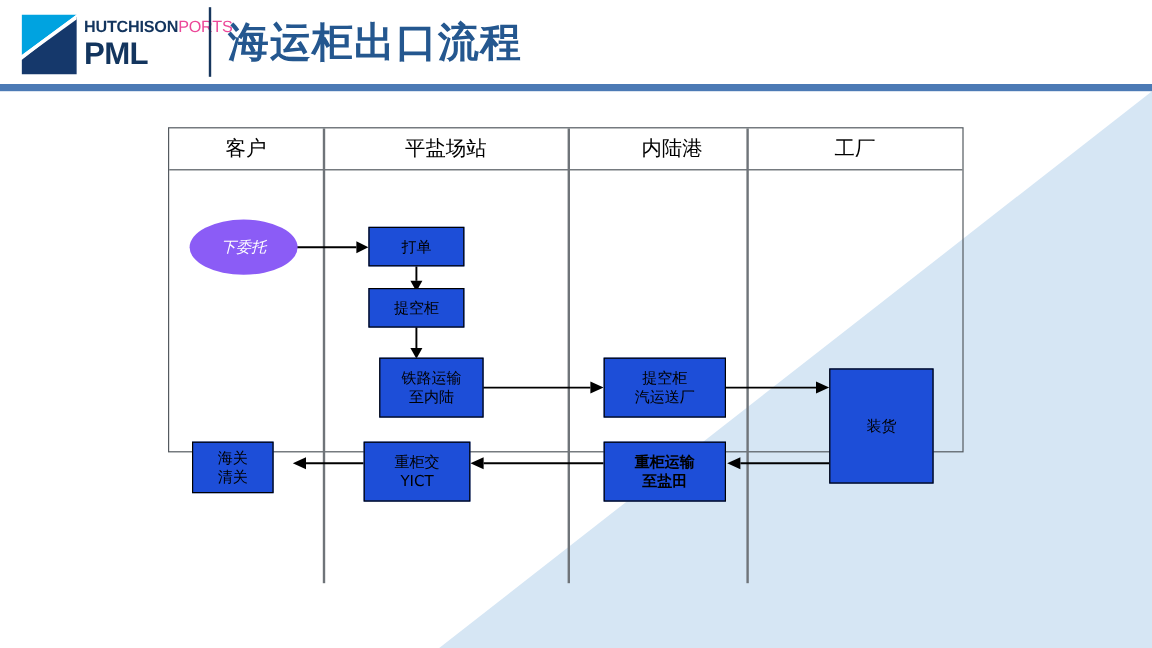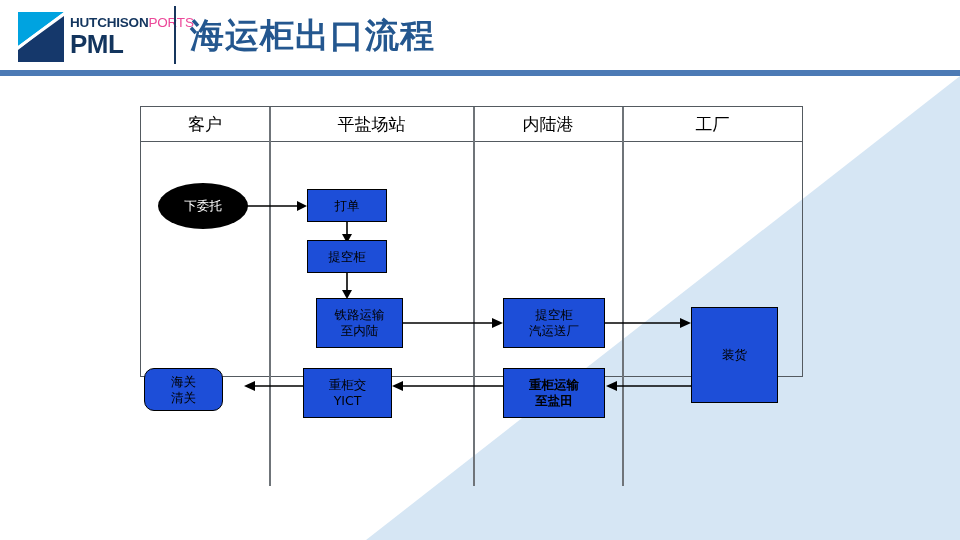--- a/index.html
+++ b/index.html
@@ -62,22 +62,23 @@
     position:absolute;z-index:5;
     background:#1d4ed8;border:1.2px solid #000;
     box-sizing:border-box;
     display:flex;align-items:center;justify-content:center;
     text-align:center;
     font-family:"DejaVu Sans","Liberation Sans",sans-serif;
     font-size:12.5px;color:#000;line-height:16px;
     white-space:pre-line;
   }
   .node.start{
-    background:#000000;border:none;color:#fff;border-radius:50%;
+    background:#8b5cf6;border:none;color:#fff;border-radius:50%;
     font-size:12.5px;
+    font-style:italic;
   }
 
   
   .conn{position:absolute;z-index:4;}
   svg.conn{overflow:visible;}
   .ln{stroke:#000;stroke-width:1.6;fill:none;}
   .ar{fill:#000;}
 </style>
 </head>
 <body>
@@ -109,21 +110,21 @@
 
   <div class="table">
     <div class="hdr-row"></div>
 
     <div class="vline" style="left:128px;height:379px;"></div>
     <div class="vline" style="left:332px;height:379px;"></div>
     <div class="vline" style="left:481px;height:379px;"></div>
 
     <div class="lane-head" style="left:0px;width:128px;">客户</div>
     <div class="lane-head" style="left:129px;width:203px;">平盐场站</div>
-    <div class="lane-head" style="left:333px;width:148px;">内陆港</div>
+    <div class="lane-head" style="left:333px;width:148px;padding-left:12px;">内陆港</div>
     <div class="lane-head" style="left:482px;width:179px;">工厂</div>
   </div>
 
   <svg class="conn" style="left:0;top:0;width:960px;height:540px;" viewBox="0 0 960 540">
 
     <path class="ln" d="M246,206 L297,206"></path>
     <polygon class="ar" points="297,201 307,206 297,211"></polygon>
 
     <path class="ln" d="M347,222 L347,234"></path>
     <polygon class="ar" points="342,234 352,234 347,243"></polygon>
@@ -160,16 +161,16 @@
 汽运送厂</div>
 
   <div class="node" style="left:691px;top:307px;width:87px;height:96px;">装货</div>
 
   <div class="node" style="left:503px;top:368px;width:102px;height:50px;font-weight:bold;">重柜运输
 至盐田</div>
 
   <div class="node" style="left:303px;top:368px;width:89px;height:50px;">重柜交
 YICT</div>
 
-  <div class="node" style="left:144px;top:368px;width:79px;height:43px;border-radius:10px;">海关
+  <div class="node" style="left:160px;top:368px;width:68px;height:43px;">海关
 清关</div>
 
 </div>
 
 </body></html>

